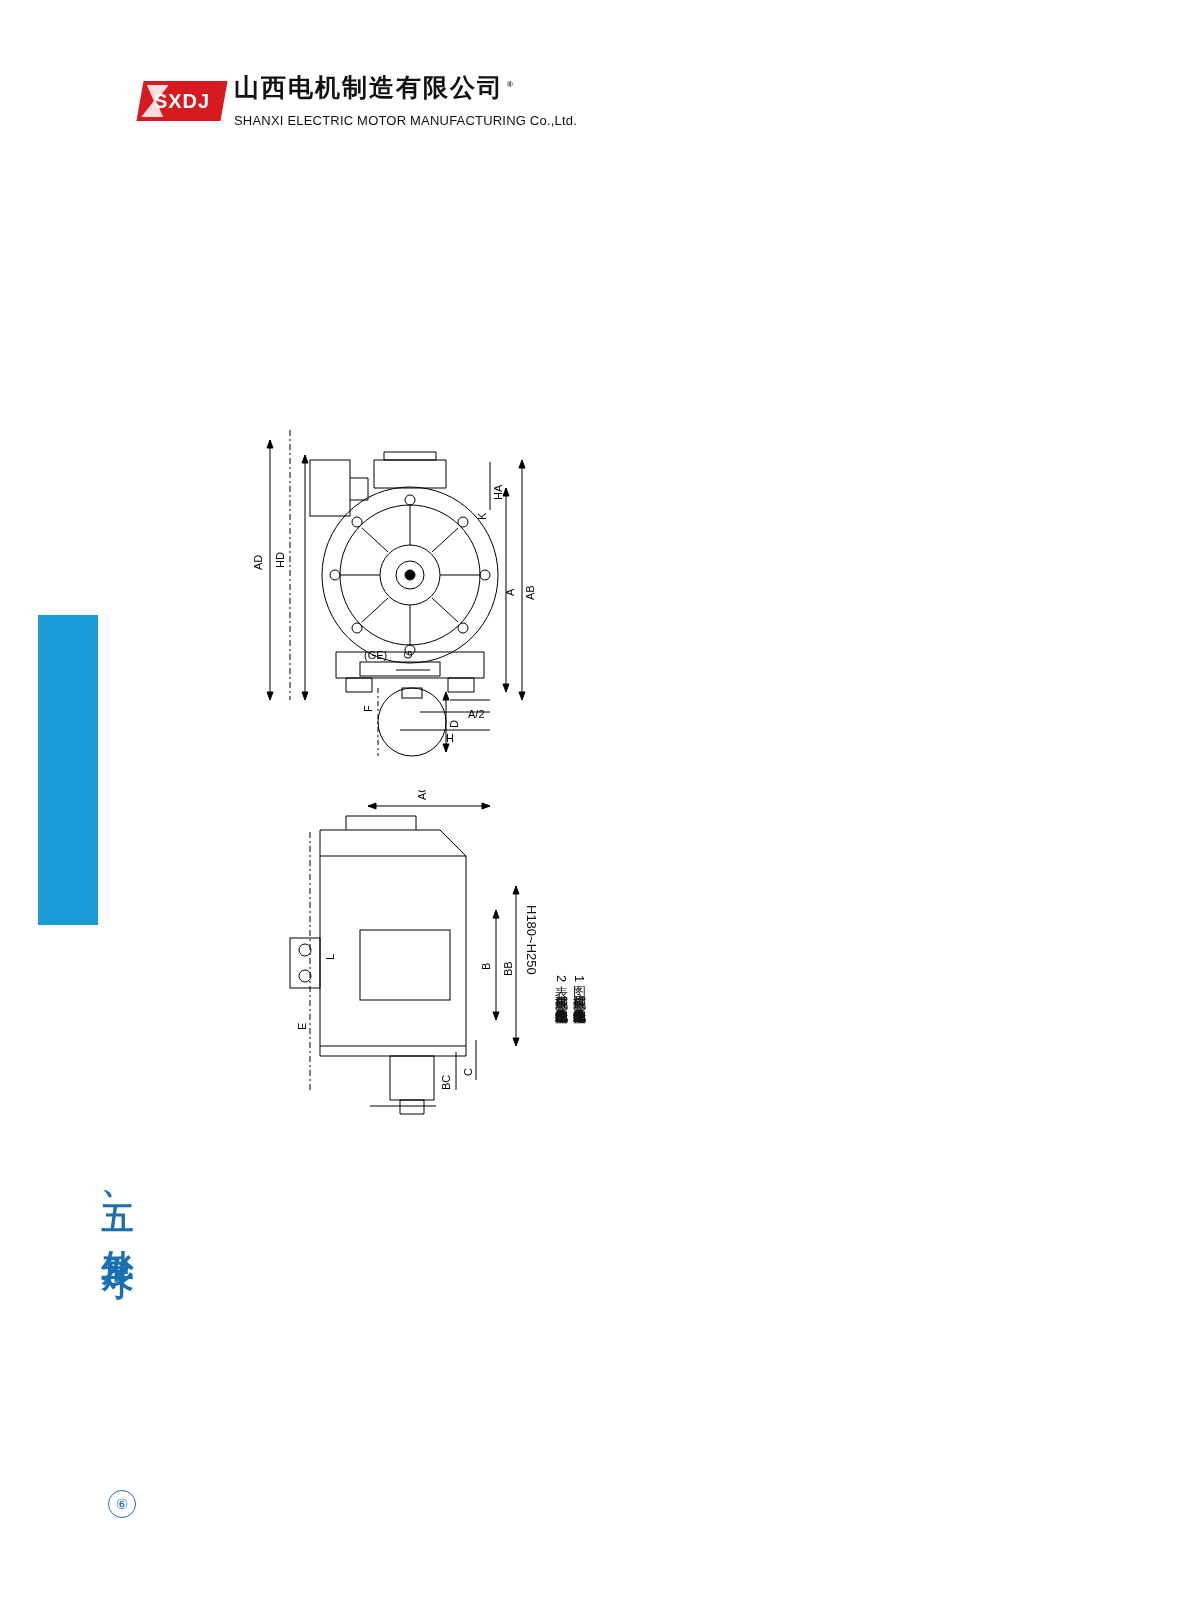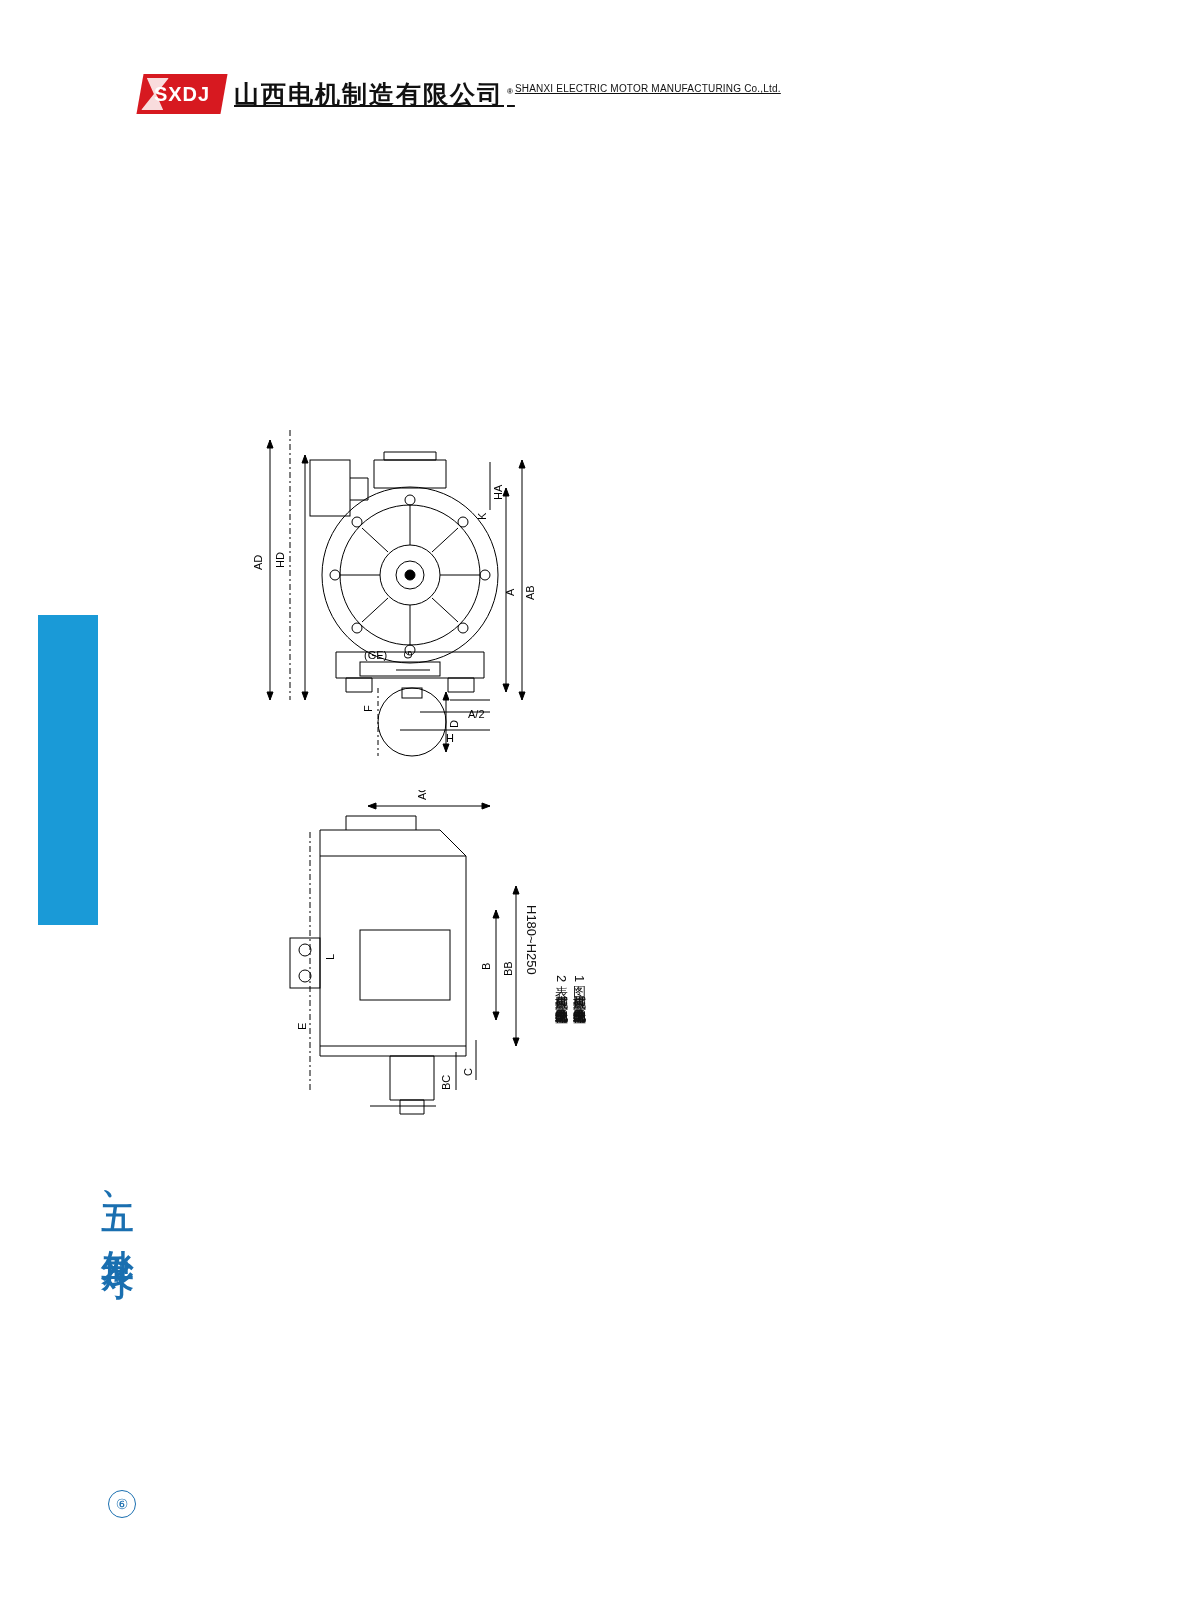--- a/index.html
+++ b/index.html
@@ -17,23 +17,23 @@
   }
   #logo .mark span{
     color:#fff;font-weight:bold;font-size:20px;letter-spacing:1px;
     transform:skewX(10deg);font-family:"Liberation Sans", sans-serif;
   }
   #logo .mark:before{
     content:"";position:absolute;left:4px;top:4px;width:22px;height:32px;
     background:#fff;clip-path:polygon(0 0,100% 0,55% 50%,100% 100%,0 100%,45% 50%);
     opacity:.85;
   }
-  #logo .txt{display:flex;flex-direction:row;justify-content:flex-end;text-decoration:underline;}
+  #logo .txt{display:flex;flex-direction:column;justify-content:flex-end;}
   #logo .cn{font-size:25px;font-weight:bold;letter-spacing:2px;line-height:1.05;color:#111;}
-  #logo .en{font-size:10px;letter-spacing:.2px;color:#111;margin-top:2px;}
+  #logo .en{font-size:13px;letter-spacing:.2px;color:#111;margin-top:13px;}
   #logo .reg{font-size:8px;vertical-align:super;margin-left:3px;}
 
   
   #blue-bar{position:absolute;left:38px;top:615px;width:60px;height:310px;background:#1a9ad7;}
   #section-title{
     position:absolute;left:96px;top:1180px;
     writing-mode:vertical-rl;font-size:32px;font-weight:bold;color:#1a6fb0;
     letter-spacing:6px;white-space:nowrap;
   }
   #page-num{

